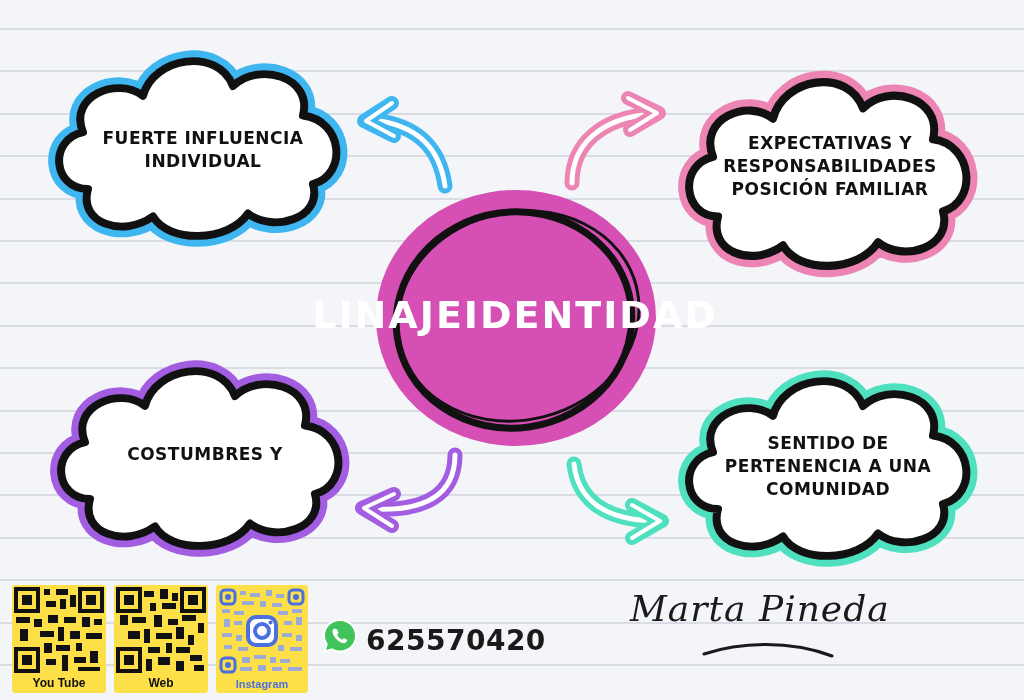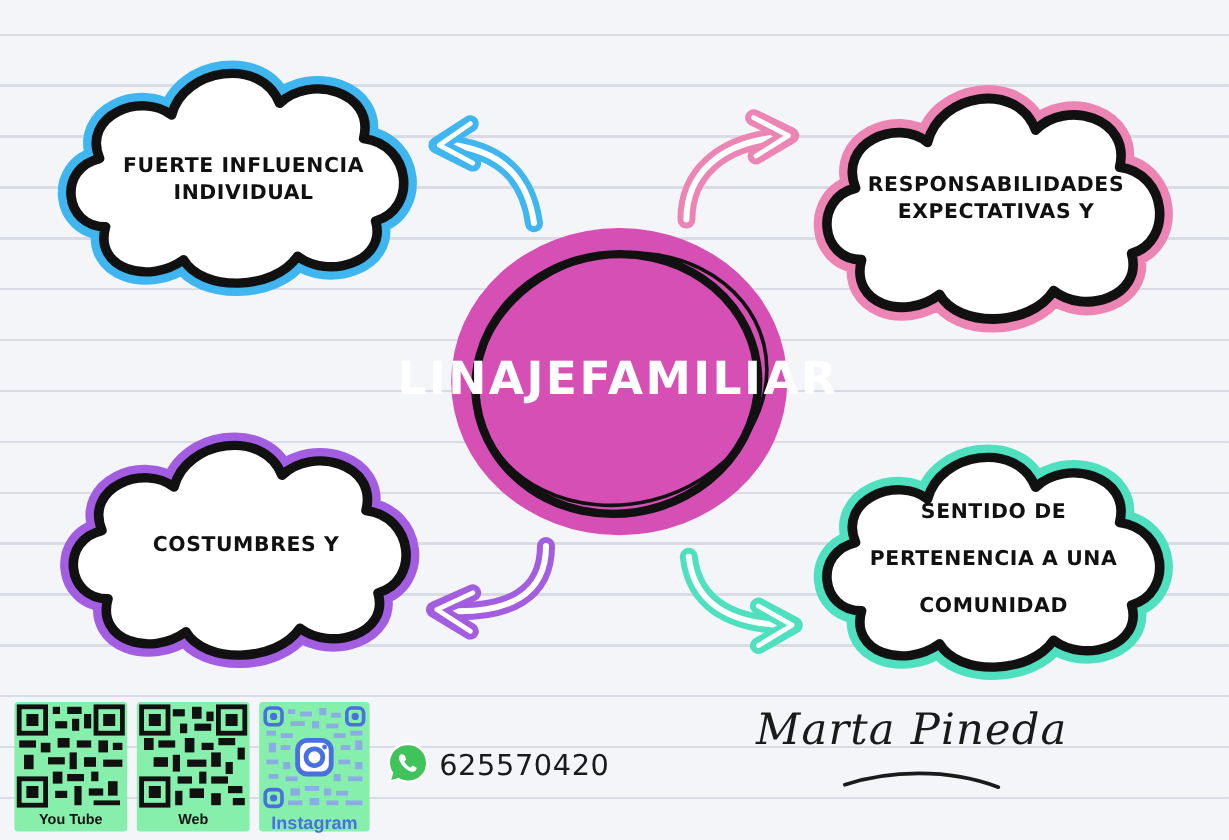--- a/index.html
+++ b/index.html
@@ -40,37 +40,37 @@
       display: flex; flex-direction: row; align-items: center; justify-content: center;
       color: #ffffff;
       font-family: "DejaVu Sans", sans-serif;
       font-weight: bold;
       font-size: 38px;
       line-height: 52px;
       letter-spacing: 2px;
     }
     .qr {
       position: absolute;
-      background: #86efac;
+      background: #fde047;
       border-radius: 3px;
     }
     .qr-label {
       position: absolute;
       left: 0; width: 100%;
       text-align: center;
       font-family: "Liberation Sans", sans-serif;
       font-weight: bold;
       font-size: 12px;
     }
     .phone {
       position: absolute;
       left: 366px; top: 624px;
       font-family: "DejaVu Sans", sans-serif;
-      font-weight: normal;
-      font-size: 24px;
+      font-weight: bold;
+      font-size: 28px;
       color: #1a1a1a;
       letter-spacing: 0.5px;
     }
     .signature {
       position: absolute;
       left: 630px; top: 588px;
       font-family: "DejaVu Serif", serif;
       font-style: italic;
       font-size: 36px;
       color: #1a1a1a;
@@ -147,38 +147,39 @@
 
   <g>
     <ellipse cx="516" cy="318" rx="140" ry="128" fill="#d64fb5"></ellipse>
     <ellipse cx="514" cy="320" rx="118" ry="108" fill="none" stroke="#111111" stroke-width="7" transform="rotate(-8 514 320)"></ellipse>
     <ellipse cx="518" cy="316" rx="122" ry="104" fill="none" stroke="#111111" stroke-width="3" transform="rotate(-14 518 316)"></ellipse>
   </g>
 </svg>
 
 <div class="center-title">
   <div>LINAJE</div>
-  <div>FAMILIAR</div>
+  <div>IDENTIDAD</div>
 </div>
 
 <div class="cloud-text" style="left:88px; top:110px; width:230px; height:80px;">
   <div>FUERTE INFLUENCIA</div>
   <div>INDIVIDUAL</div>
 </div>
 
 <div class="cloud-text" style="left:715px; top:116px; width:230px; height:100px;">
+  <div>EXPECTATIVAS Y</div>
   <div>RESPONSABILIDADES</div>
-  <div>EXPECTATIVAS Y</div>
+  <div>POSICIÓN FAMILIAR</div>
 </div>
 
 <div class="cloud-text" style="left:90px; top:428px; width:230px; height:52px;">
   <div>COSTUMBRES Y</div>
 </div>
 
-<div class="cloud-text" style="left:713px; top:428px; width:230px; height:76px;gap:16px;">
+<div class="cloud-text" style="left:713px; top:428px; width:230px; height:76px;">
   <div>SENTIDO DE</div>
   <div>PERTENENCIA A UNA</div>
   <div>COMUNIDAD</div>
 </div>
 
 <div class="qr" style="left:12px; top:585px; width:94px; height:108px;">
   <svg width="94" height="90" viewBox="0 0 94 90">
     <rect x="4" y="4" width="22" height="22" fill="none" stroke="#111" stroke-width="4"></rect>
     <rect x="10" y="10" width="10" height="10" fill="#111"></rect>
     <rect x="68" y="4" width="22" height="22" fill="none" stroke="#111" stroke-width="4"></rect>
@@ -295,21 +296,21 @@
         <rect x="64" y="74" width="10" height="4"></rect>
       <rect x="24" y="82" width="12" height="4"></rect>
         <rect x="42" y="80" width="8" height="6"></rect>
         <rect x="56" y="82" width="10" height="4"></rect>
         <rect x="72" y="82" width="14" height="4"></rect>
     </g>
     <rect x="32" y="32" width="28" height="28" rx="8" fill="#ffffff" stroke="#4a6fe0" stroke-width="4"></rect>
     <circle cx="46" cy="46" r="7" fill="none" stroke="#4a6fe0" stroke-width="4"></circle>
     <circle cx="54.5" cy="37.5" r="2" fill="#4a6fe0"></circle>
   </svg>
-  <div class="qr-label" style="top:93px; color:#4a6fe0; font-size:15px;">Instagram</div>
+  <div class="qr-label" style="top:93px; color:#4a6fe0; font-size:11px;">Instagram</div>
 </div>
 
 <svg style="position:absolute; left:320px; top:616px;" width="40" height="40" viewBox="0 0 40 40">
   <path d="M20 3 C 10 3, 3 10.5, 3 19.5 C 3 23, 4 26, 5.8 28.5 L 3.5 36.5 L 11.8 34.2 C 14.3 35.7, 17 36.5, 20 36.5 C 29.5 36.5, 37 29, 37 19.8 C 37 10.5, 29.5 3, 20 3 Z" fill="#ffffff"></path>
   <path d="M20 5 C 11.2 5, 5 11.5, 5 19.5 C 5 22.8, 6 25.6, 7.8 28 L 6 34 L 12.2 32.2 C 14.5 33.6, 17.2 34.5, 20 34.5 C 28.5 34.5, 35 28, 35 19.8 C 35 11.5, 28.5 5, 20 5 Z" fill="#3fc35a"></path>
   <path d="M14.5 12.5 C 13.5 12.5, 12.5 14, 12.5 15.5 C 12.5 19.5, 17.5 25.5, 22.5 27 C 24.5 27.6, 26.5 26.5, 27 25 L 27.2 23.8 L 23.8 22 L 22.2 23.8 C 20.2 23, 18 20.8, 17 18.6 L 18.6 17 L 17 13.2 Z" fill="#ffffff"></path>
 </svg>
 <div class="phone">625570420</div>
 
 <div class="signature">Marta Pineda</div>

